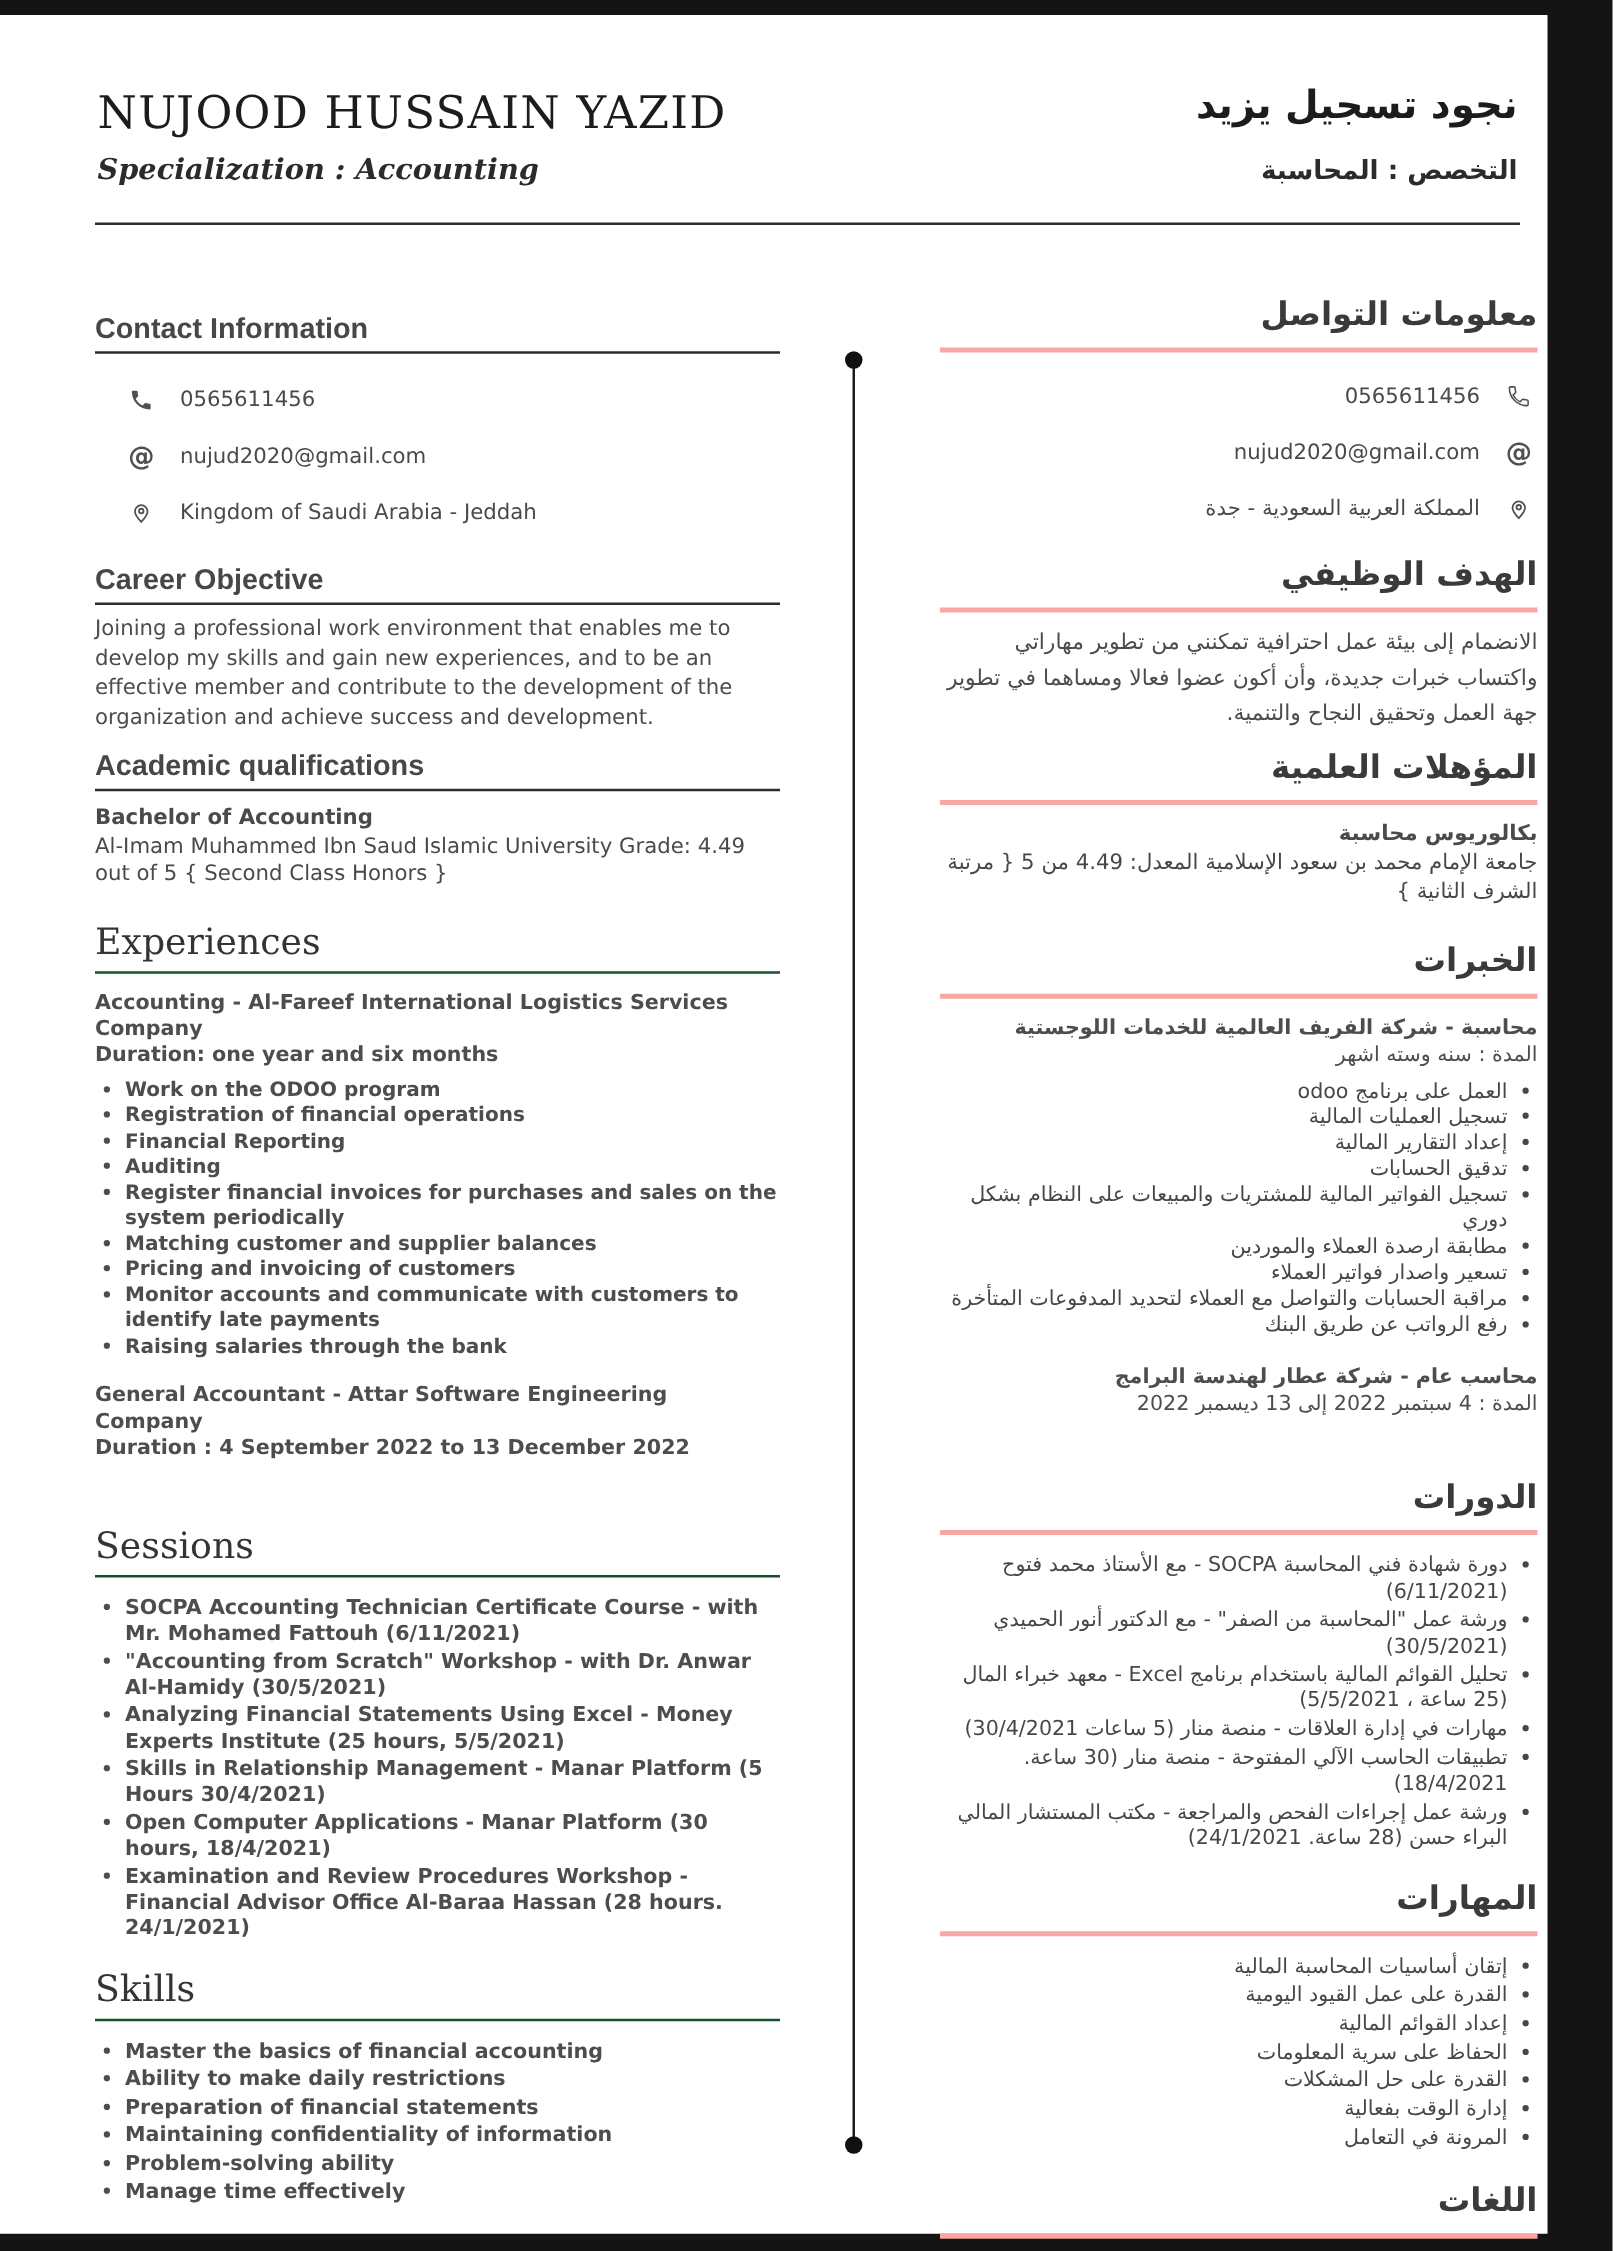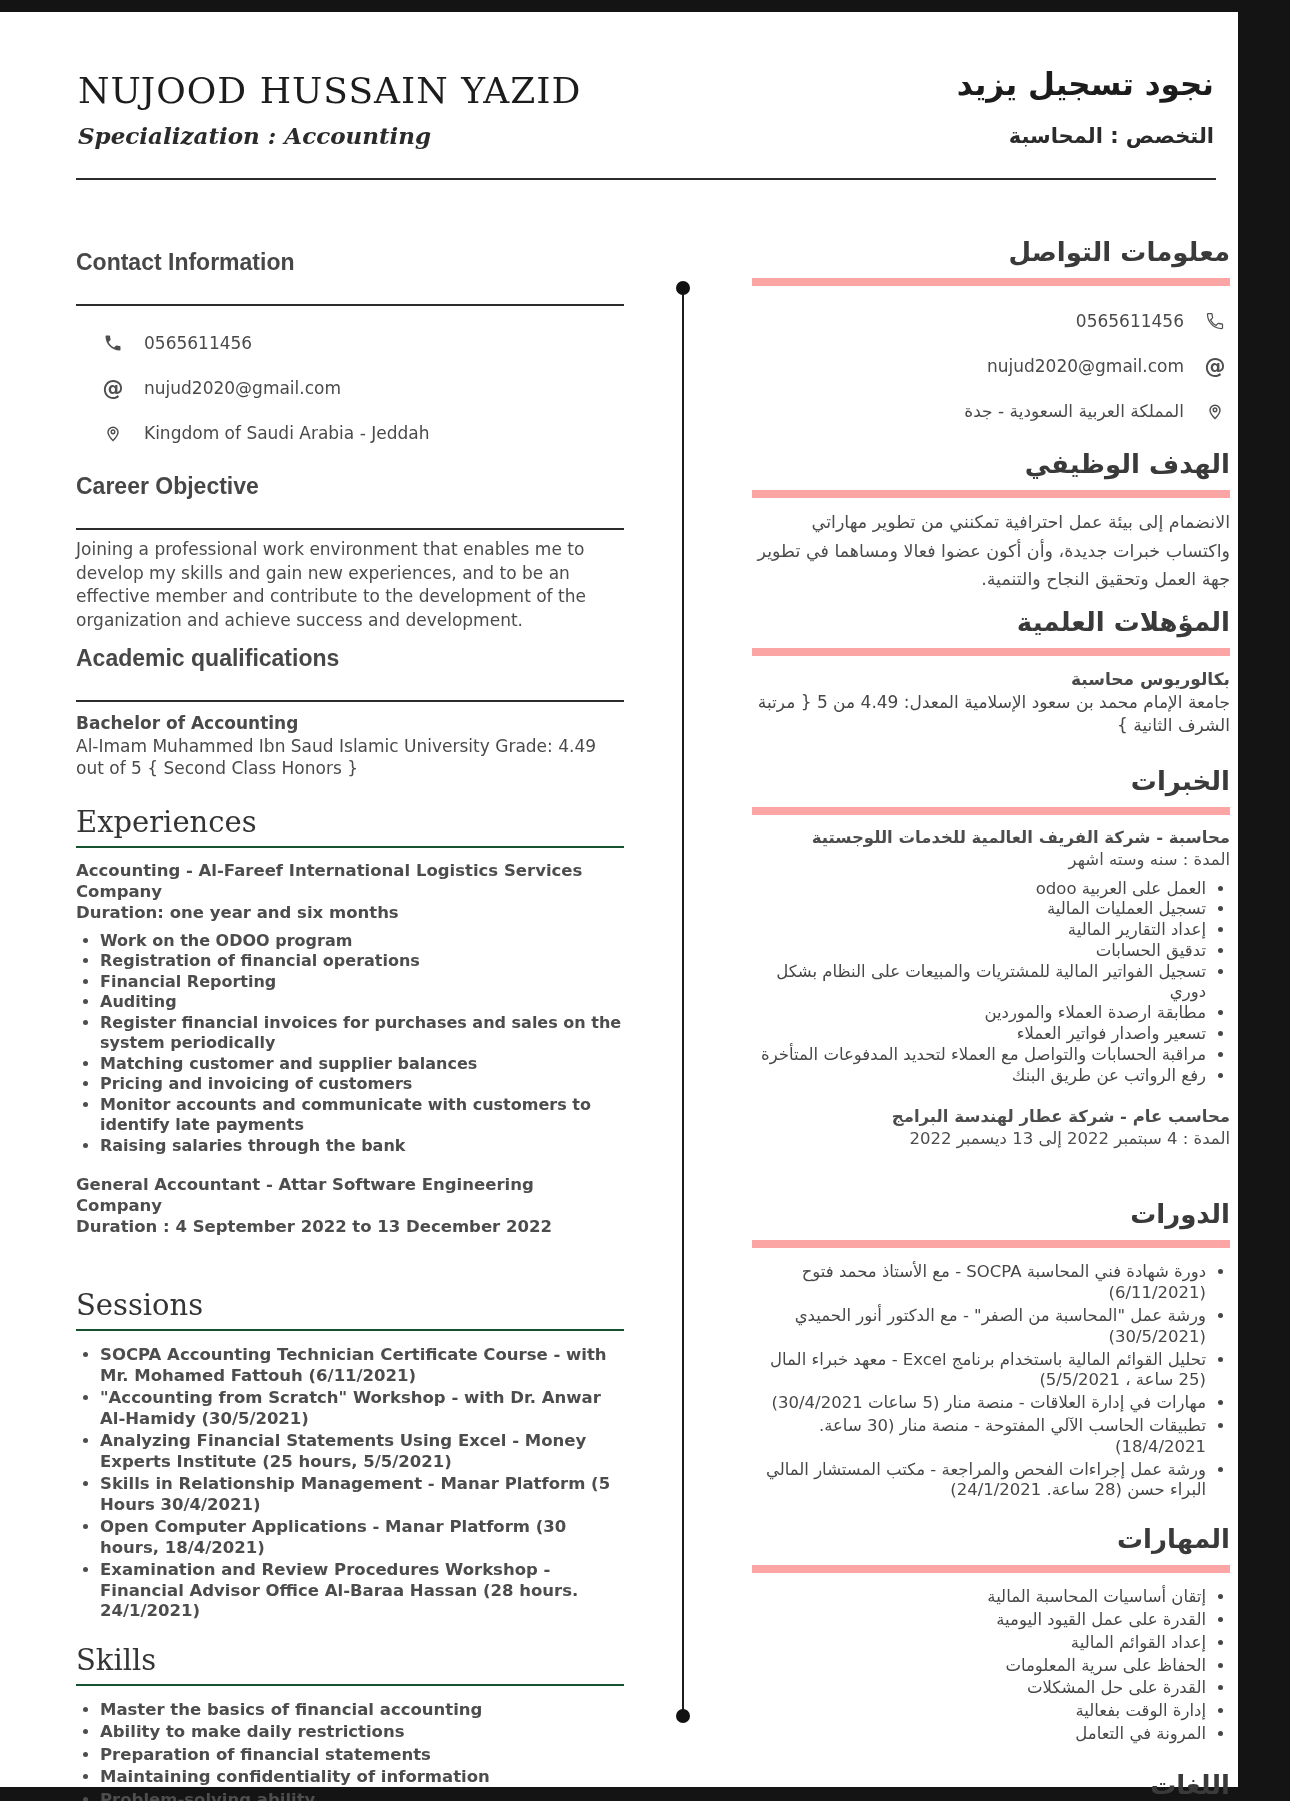--- a/index.html
+++ b/index.html
@@ -26,25 +26,25 @@
   .divider::before { top:-7px; }
   .divider::after  { bottom:-7px; }
 
   
   .col-left  { position:absolute; left:76px;  top:236px; width:548px; color:#4a4a4a; }
   .col-right { position:absolute; left:752px; top:224px; width:478px; color:#474747;
                direction:rtl; text-align:right; }
 
   
   .h-sans { font-family:"Liberation Sans", sans-serif; font-weight:600; font-size:23px; line-height:28px;
-            color:#474747; padding-bottom:28px; border-bottom:2px solid #2d2d2d; }
+            color:#474747; padding-bottom:5px; border-bottom:2px solid #2d2d2d; }
   .h-serif { font-family:"DejaVu Serif", serif; font-weight:500; font-size:29px; line-height:33px;
             color:#343434; padding-bottom:7px; border-bottom:2px solid #14532d; }
   .h-ar { font-size:26px; font-weight:700; line-height:32px; color:#3a3a3a;
-            padding-bottom:10px; border-bottom:8px solid #fca5a5; }
+            padding-bottom:10px; border-bottom:4px solid #fca5a5; }
 
   
   .rows { margin-top:24px; display:flex; flex-direction:column; gap:19px; padding-left:26px; }
   .col-right .rows { padding-left:0; padding-right:4px; margin-top:22px; }
   .crow { display:flex; align-items:center; gap:20px; font-size:17px; line-height:26px; color:#4a4a4a; }
   .ic { width:22px; height:22px; display:inline-flex; align-items:center; justify-content:center;
         color:#4f4f4f; flex:0 0 22px; }
   .ic svg { display:block; }
   .at-glyph { font-size:21px; font-weight:700; color:#4f4f4f; font-family:"DejaVu Sans", sans-serif; }
 
@@ -231,21 +231,21 @@
           <div>جامعة الإمام محمد بن سعود الإسلامية المعدل: 4.49 من 5 { مرتبة الشرف الثانية }</div>
         </div>
       </section>
 
       <section class="sec-exp">
         <h2 class="h-ar">الخبرات</h2>
         <div class="job">
           <div class="job-title">محاسبة - شركة الفريف العالمية للخدمات اللوجستية</div>
           <div class="job-duration">المدة : سنه وسته اشهر</div>
           <ul class="blist">
-              <li>العمل على العربية odoo</li>
+              <li>العمل على برنامج odoo</li>
               <li>تسجيل العمليات المالية</li>
               <li>إعداد التقارير المالية</li>
               <li>تدقيق الحسابات</li>
               <li>تسجيل الفواتير المالية للمشتريات والمبيعات على النظام بشكل دوري</li>
               <li>مطابقة ارصدة العملاء والموردين</li>
               <li>تسعير واصدار فواتير العملاء</li>
               <li>مراقبة الحسابات والتواصل مع العملاء لتحديد المدفوعات المتأخرة</li>
               <li>رفع الرواتب عن طريق البنك</li>
             </ul>
         </div>

